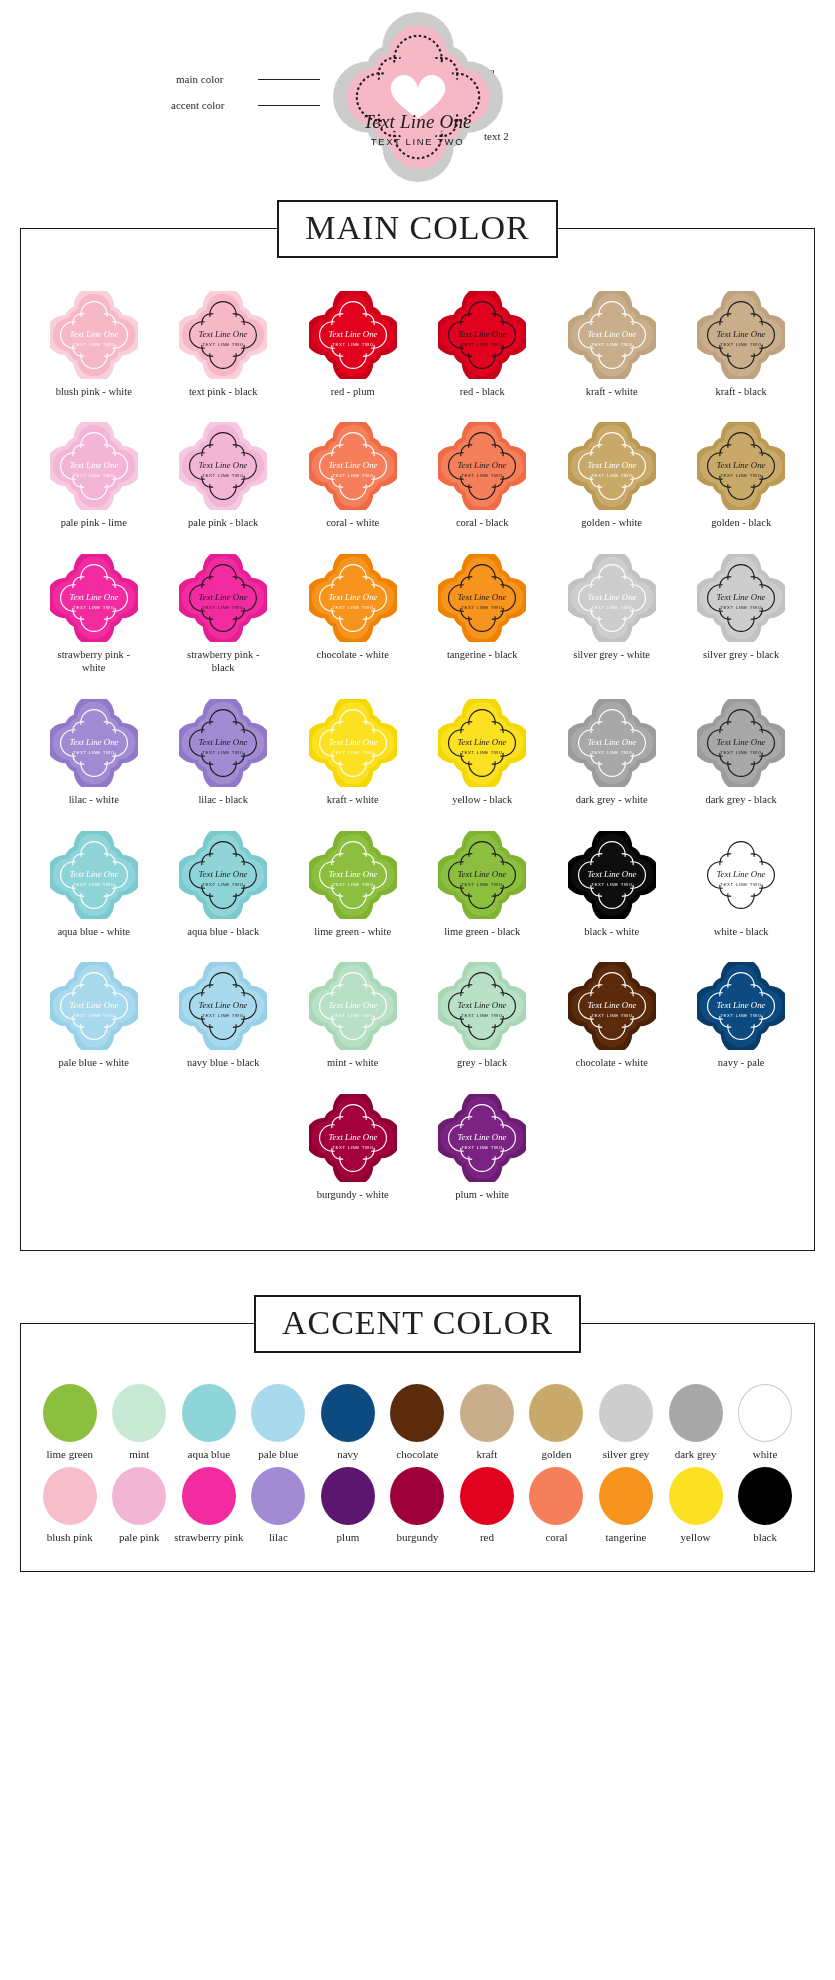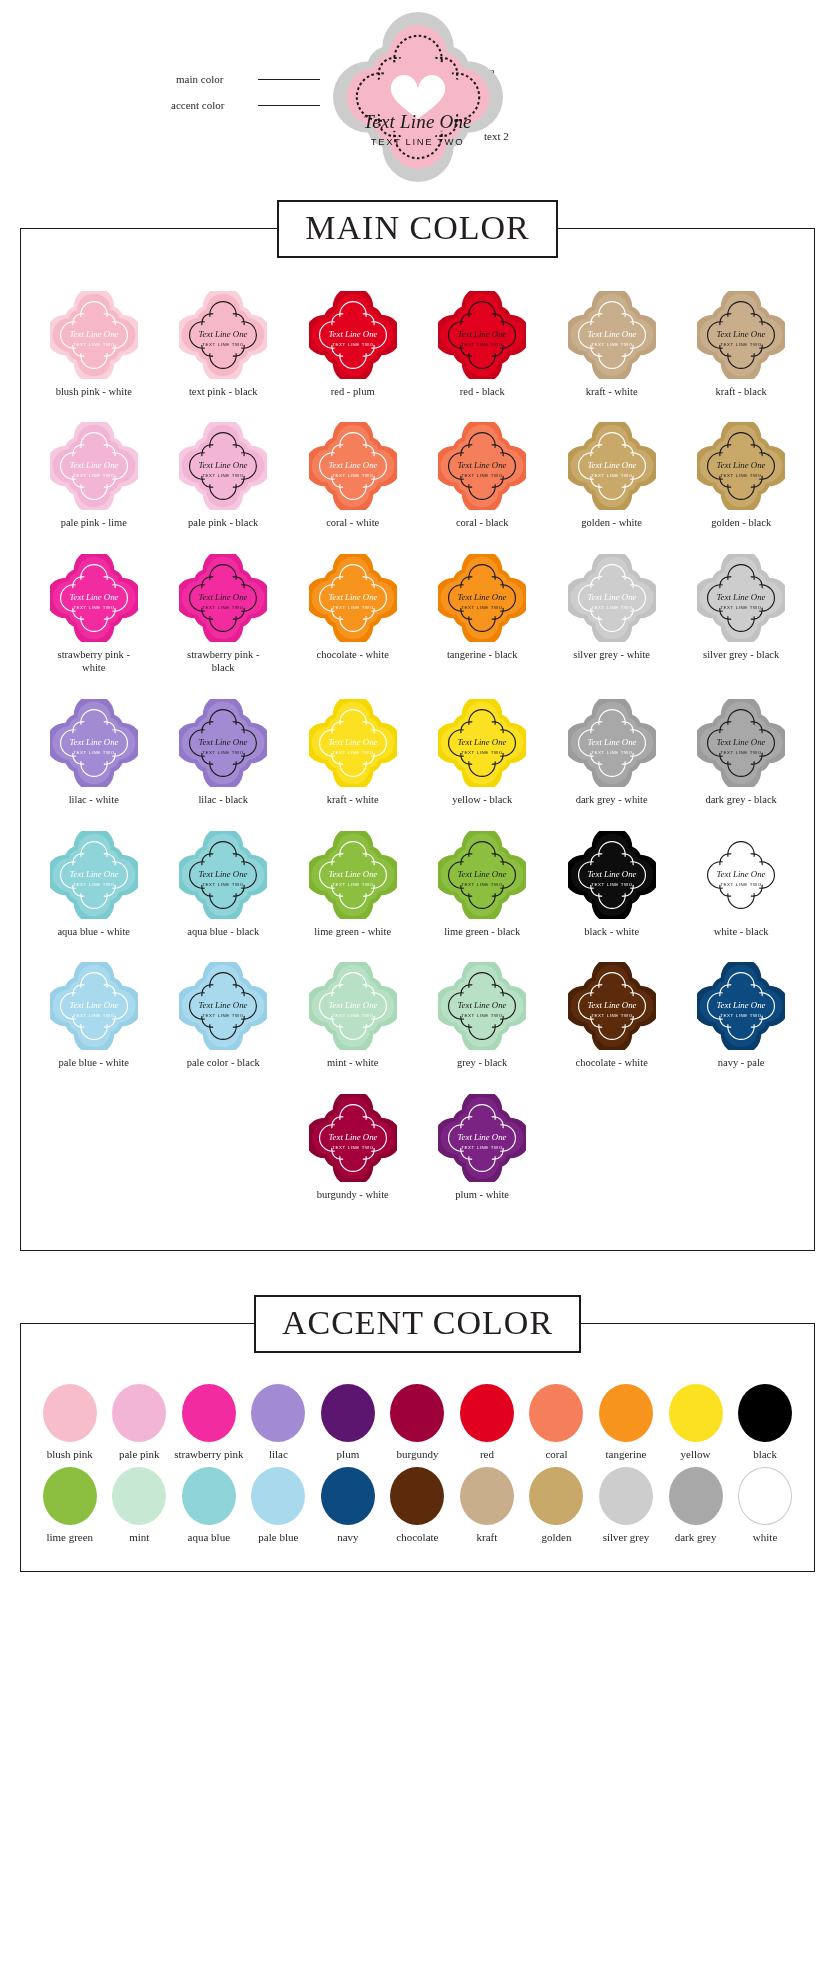--- a/index.html
+++ b/index.html
@@ -1356,21 +1356,21 @@
     <g fill="#a9d9ec">
       <rect x="58" y="58" width="84" height="84" rx="16"></rect>
       <circle cx="100" cy="60" r="24"></circle>
                   <circle cx="100" cy="140" r="24"></circle>
       <circle cx="60" cy="100" r="24"></circle>
                   <circle cx="140" cy="100" r="24"></circle>
     </g>
     <text x="100" y="104" text-anchor="middle" font-family="Liberation Serif, DejaVu Serif, serif" font-style="italic" font-size="20" fill="#1a1a1a">Text Line One</text>
     <text x="100" y="124" text-anchor="middle" font-family="Liberation Sans, DejaVu Sans, sans-serif" font-size="10" letter-spacing="1.4" fill="#1a1a1a">TEXT LINE TWO</text>
   </svg></div>
-     <div class="cell-label">pale color - black</div>
+     <div class="cell-label">navy blue - black</div>
           </div>
           <div class="cell">
             <div class="swatch">
   <svg viewBox="0 0 200 200" width="88" height="88">
     <g fill="#a8d8b6">
       <rect x="34" y="34" width="132" height="132" rx="30"></rect>
       <circle cx="100" cy="36" r="46"></circle>
                   <circle cx="100" cy="164" r="46"></circle>
       <circle cx="36" cy="100" r="46"></circle>
                   <circle cx="164" cy="100" r="46"></circle>
@@ -1588,20 +1588,66 @@
         </div>
     </div>
   </div>
 
   <div class="section" style="margin-top:44px;">
     <div class="section-head">ACCENT COLOR</div>
     <div class="section-body accent-body">
       <div class="accent-rows" id="accent-rows">
           <div class="accent-row">
             <div class="accent-cell">
+              <div class="dot" style="background:#8cbf3f;"></div>
+       <div class="accent-label">lime green</div>
+            </div>
+            <div class="accent-cell">
+              <div class="dot" style="background:#c7e8d3;"></div>
+       <div class="accent-label">mint</div>
+            </div>
+            <div class="accent-cell">
+              <div class="dot" style="background:#8ed4d8;"></div>
+       <div class="accent-label">aqua blue</div>
+            </div>
+            <div class="accent-cell">
+              <div class="dot" style="background:#a9d9ec;"></div>
+       <div class="accent-label">pale blue</div>
+            </div>
+            <div class="accent-cell">
+              <div class="dot" style="background:#0d4a80;"></div>
+       <div class="accent-label">navy</div>
+            </div>
+            <div class="accent-cell">
+              <div class="dot" style="background:#5b2b0b;"></div>
+       <div class="accent-label">chocolate</div>
+            </div>
+            <div class="accent-cell">
+              <div class="dot" style="background:#c9ae8c;"></div>
+       <div class="accent-label">kraft</div>
+            </div>
+            <div class="accent-cell">
+              <div class="dot" style="background:#c9a96a;"></div>
+       <div class="accent-label">golden</div>
+            </div>
+            <div class="accent-cell">
+              <div class="dot" style="background:#cdcdcd;"></div>
+       <div class="accent-label">silver grey</div>
+            </div>
+            <div class="accent-cell">
+              <div class="dot" style="background:#a8a8a8;"></div>
+       <div class="accent-label">dark grey</div>
+            </div>
+            <div class="accent-cell">
+              <div class="dot outlined" style="background:#ffffff;"></div>
+       <div class="accent-label">white</div>
+            </div>
+          </div>
+          <div class="accent-row">
+            <div class="accent-cell">
               <div class="dot" style="background:#f7bdcb;"></div>
        <div class="accent-label">blush pink</div>
             </div>
             <div class="accent-cell">
               <div class="dot" style="background:#f3b5d6;"></div>
        <div class="accent-label">pale pink</div>
             </div>
             <div class="accent-cell">
               <div class="dot" style="background:#f22ba0;"></div>
        <div class="accent-label">strawberry pink</div>
@@ -1630,65 +1676,19 @@
               <div class="dot" style="background:#f7941e;"></div>
        <div class="accent-label">tangerine</div>
             </div>
             <div class="accent-cell">
               <div class="dot" style="background:#fbe122;"></div>
        <div class="accent-label">yellow</div>
             </div>
             <div class="accent-cell">
               <div class="dot" style="background:#000000;"></div>
        <div class="accent-label">black</div>
-            </div>
-          </div>
-          <div class="accent-row">
-            <div class="accent-cell">
-              <div class="dot" style="background:#8cbf3f;"></div>
-       <div class="accent-label">lime green</div>
-            </div>
-            <div class="accent-cell">
-              <div class="dot" style="background:#c7e8d3;"></div>
-       <div class="accent-label">mint</div>
-            </div>
-            <div class="accent-cell">
-              <div class="dot" style="background:#8ed4d8;"></div>
-       <div class="accent-label">aqua blue</div>
-            </div>
-            <div class="accent-cell">
-              <div class="dot" style="background:#a9d9ec;"></div>
-       <div class="accent-label">pale blue</div>
-            </div>
-            <div class="accent-cell">
-              <div class="dot" style="background:#0d4a80;"></div>
-       <div class="accent-label">navy</div>
-            </div>
-            <div class="accent-cell">
-              <div class="dot" style="background:#5b2b0b;"></div>
-       <div class="accent-label">chocolate</div>
-            </div>
-            <div class="accent-cell">
-              <div class="dot" style="background:#c9ae8c;"></div>
-       <div class="accent-label">kraft</div>
-            </div>
-            <div class="accent-cell">
-              <div class="dot" style="background:#c9a96a;"></div>
-       <div class="accent-label">golden</div>
-            </div>
-            <div class="accent-cell">
-              <div class="dot" style="background:#cdcdcd;"></div>
-       <div class="accent-label">silver grey</div>
-            </div>
-            <div class="accent-cell">
-              <div class="dot" style="background:#a8a8a8;"></div>
-       <div class="accent-label">dark grey</div>
-            </div>
-            <div class="accent-cell">
-              <div class="dot outlined" style="background:#ffffff;"></div>
-       <div class="accent-label">white</div>
             </div>
           </div>
         </div>
     </div>
   </div>
 
 </div>
 
 </body></html>

